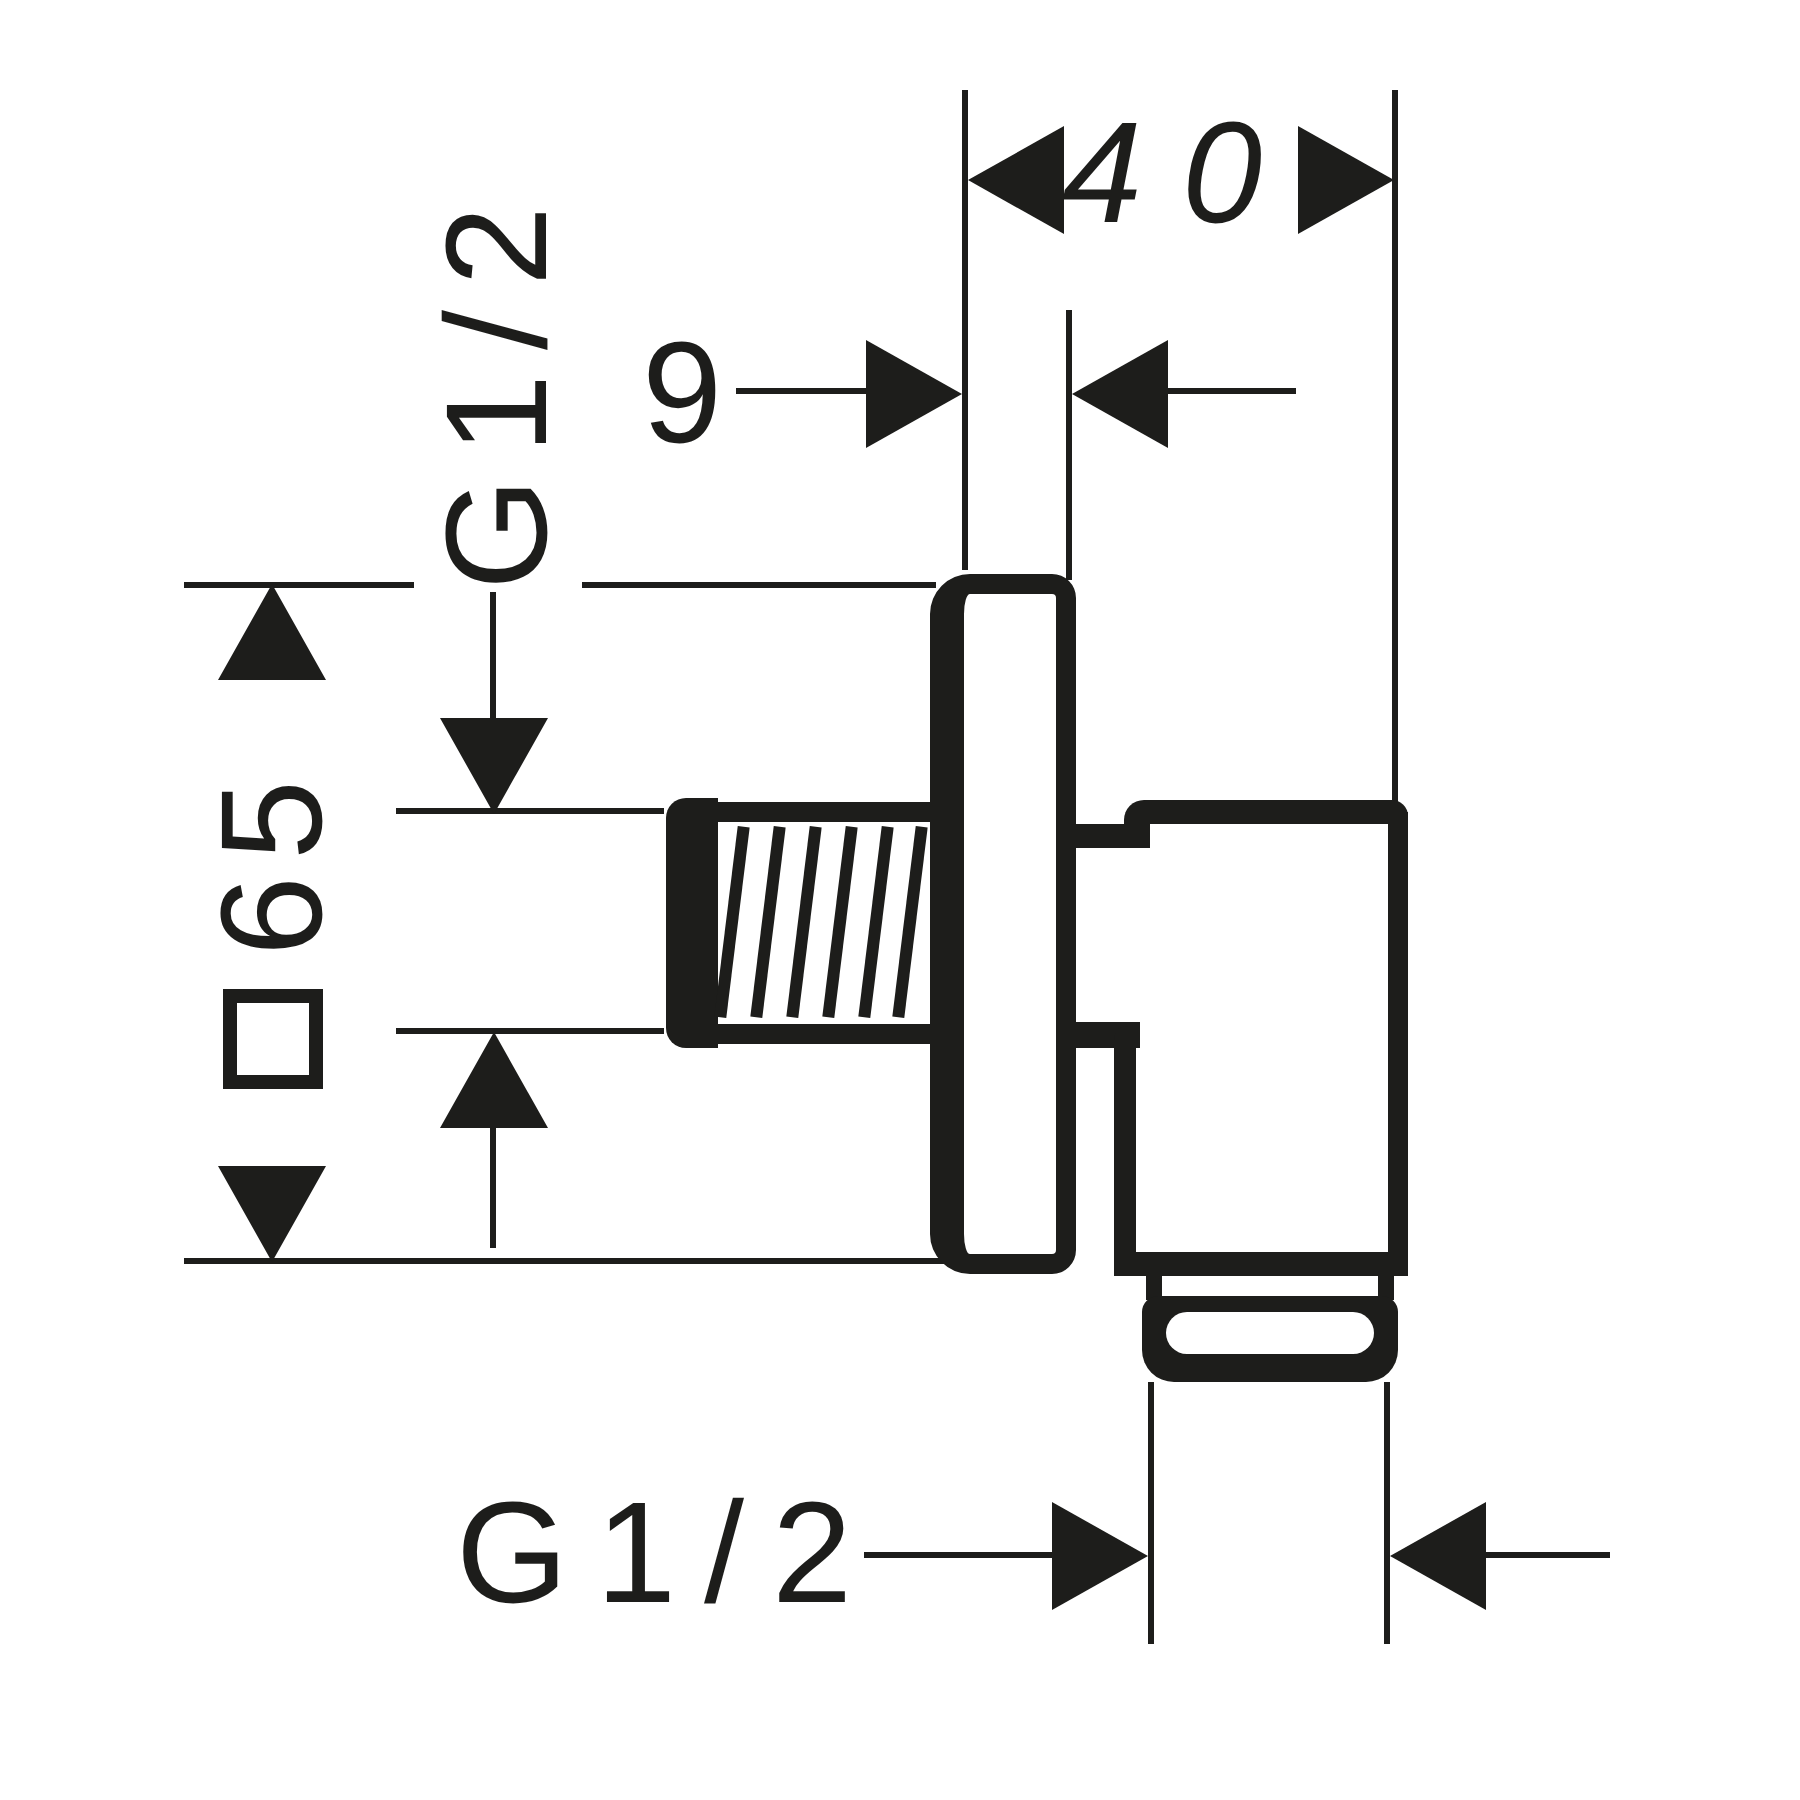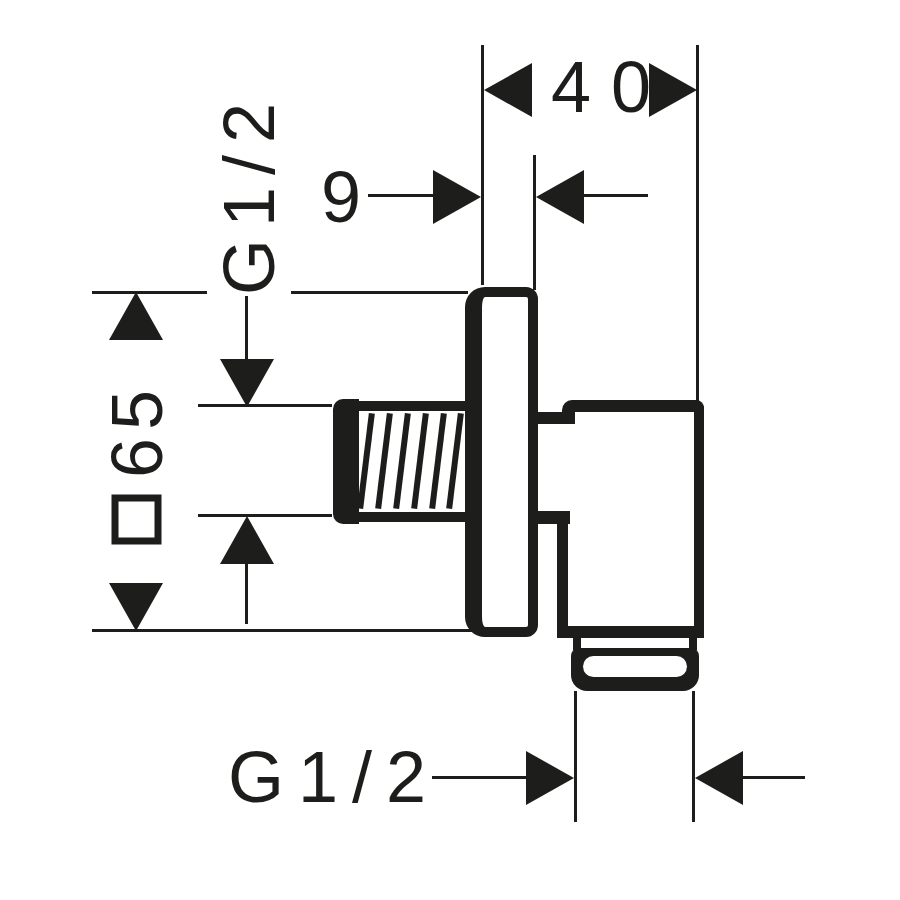--- a/index.html
+++ b/index.html
@@ -56,21 +56,21 @@
   <div class="arr right" style="left:649px;top:63px;width:48px;height:54px;"></div>
   <div class="arr right" style="left:433px;top:170px;width:48px;height:54px;"></div>
   <div class="arr left" style="left:536px;top:170px;width:48px;height:54px;"></div>
   <div class="arr down" style="left:220px;top:359px;width:54px;height:48px;"></div>
   <div class="arr up" style="left:220px;top:516px;width:54px;height:48px;"></div>
   <div class="arr up" style="left:109px;top:292px;width:54px;height:48px;"></div>
   <div class="arr down" style="left:109px;top:583px;width:54px;height:48px;"></div>
   <div class="arr right" style="left:526px;top:751px;width:48px;height:54px;"></div>
   <div class="arr left" style="left:695px;top:751px;width:48px;height:54px;"></div>
 
-  <div class="dimtext" style="left:511px;top:50px;width:160px;text-align:right;letter-spacing:20px;text-indent:20px;">40</div>
+  <div class="dimtext" style="left:511px;top:50px;width:160px;text-align:left;letter-spacing:20px;text-indent:20px;font-style:italic;">40</div>
 
   <div class="dimtext" style="left:306px;top:160px;width:70px;text-align:center;">9</div>
 
   <div class="dimtext rot" style="left:141px;top:156px;width:216px;height:74px;letter-spacing:12px;">G1/2</div>
 
   <div class="dimtext rot" style="left:54px;top:426px;width:165px;height:74px;gap:16px;">
     <span class="square"></span>
       <span style="letter-spacing:8px;">65</span>
   </div>
 

